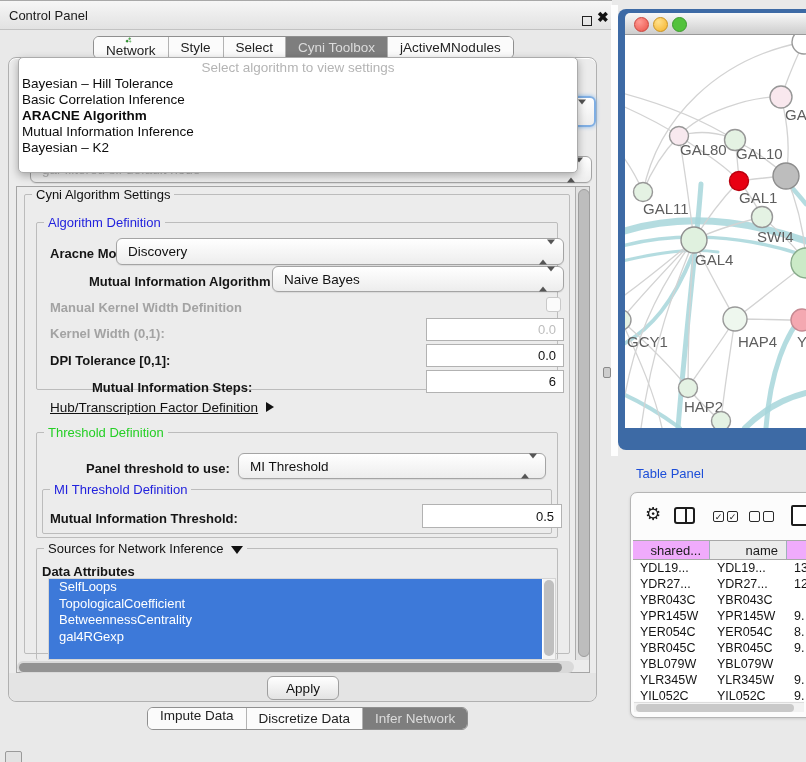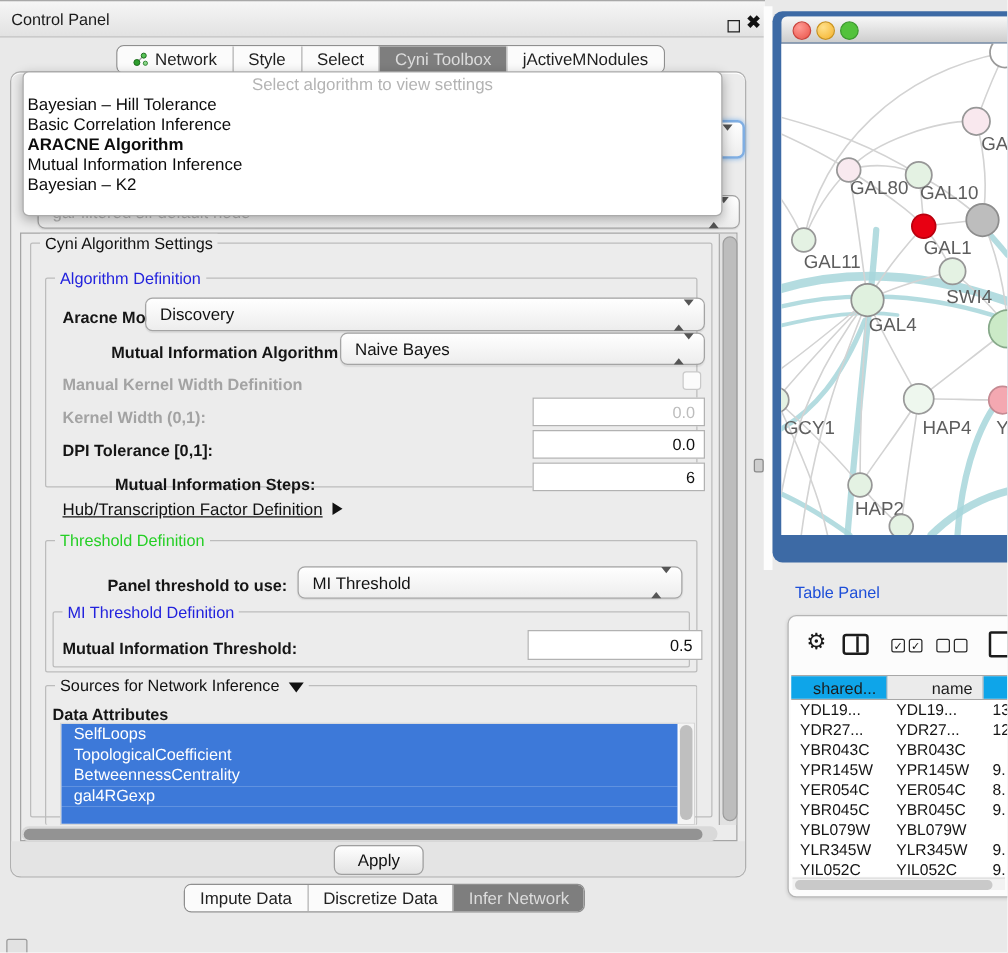--- a/index.html
+++ b/index.html
@@ -9,21 +9,21 @@
   
   .cp-titlebar{left:0;top:0;width:612px;height:30px;background:linear-gradient(#f6f6f6,#e2e2e2);
                border-top:1px solid #a8a8a8;border-bottom:1px solid #c2c2c2;}
   .cp-title{left:9px;top:8px;font-size:13px;color:#1a1a1a;}
   .float-btn{left:582px;top:16px;width:10px;height:10px;border:1.5px solid #222;background:transparent;}
   .close-btn{left:597px;top:9px;font-size:14px;font-weight:bold;color:#111;}
   
   .seg{display:flex;height:23px;border:1px solid #8f8f8f;border-radius:6px;overflow:hidden;background:#fbfbfb;}
   .seg .tab{display:flex;align-items:center;padding:0 12px;font-size:13.5px;color:#222;background:#fbfbfb;
             border-left:1px solid #b3b3b3;white-space:nowrap;}
-  .seg .tab:first-child{border-left:none;}
+  .seg .tab:first-child{border-left:none;flex-direction:column;}
   .seg .tab.sel{background:#7e7e7e;color:#dcdcdc;}
   .seg .tab svg{margin-right:5px;}
   
   .cp-content{left:8px;top:57px;width:589px;height:645px;background:#ececec;border:1px solid #b0b0b0;
               border-radius:8px;box-shadow:inset 0 1px 0 #fff;}
   .apply-strip{left:9px;top:673px;width:587px;height:28px;background:#e4e4e4;border-radius:0 0 8px 8px;}
   
   .combo{background:linear-gradient(#ffffff,#ededed);border:1px solid #a4a4a4;border-radius:6px;
          font-size:13.5px;color:#111;display:flex;align-items:center;padding-left:11px;
          box-shadow:0 1px 1px rgba(0,0,0,.08);}
@@ -73,21 +73,21 @@
           border-radius:7px;box-shadow:0 1px 3px rgba(0,0,0,.12);}
   .gear{font-family:"DejaVu Sans",sans-serif;font-size:18px;color:#1a1a1a;line-height:18px;}
   .cols-icon{width:21px;height:17px;border:2px solid #1c1c1c;border-radius:3px;}
   .cols-icon div{position:absolute;left:50%;top:0;width:2px;height:100%;background:#1c1c1c;}
   .mini-cb{width:11px;height:11px;border:1.5px solid #2a2a2a;border-radius:2px;font-size:9px;
            line-height:10px;text-align:center;color:#111;}
   .page-icon{width:17px;height:21px;border:2px solid #1c1c1c;border-radius:2px;background:#fff;}
   .thead{left:633px;top:540px;width:173px;height:20px;display:grid;grid-template-columns:77px 77px 1fr;
          border-top:1px solid #a8a8a8;border-bottom:1px solid #a8a8a8;}
   .hcell{display:flex;align-items:center;justify-content:flex-end;padding-right:8px;font-size:13px;color:#1c1c1c;}
-  .hcell.blue{background:#0ea5e9;}
+  .hcell.blue{background:#f0abfc;}
   .hcell.gray{background:#ebebeb;}
   .hcell:not(:last-child){border-right:1px solid #9fb0ba;}
   .trows{left:633px;top:560px;width:173px;height:141px;overflow:hidden;background:#fff;}
   .trow{display:grid;grid-template-columns:77px 77px 1fr;height:16px;align-items:center;}
   .trow span{font-size:12.5px;color:#141414;padding-left:7px;white-space:nowrap;}
   svg text{font-family:"Liberation Sans",sans-serif;}
 </style>
 </head>
 <body>
 

